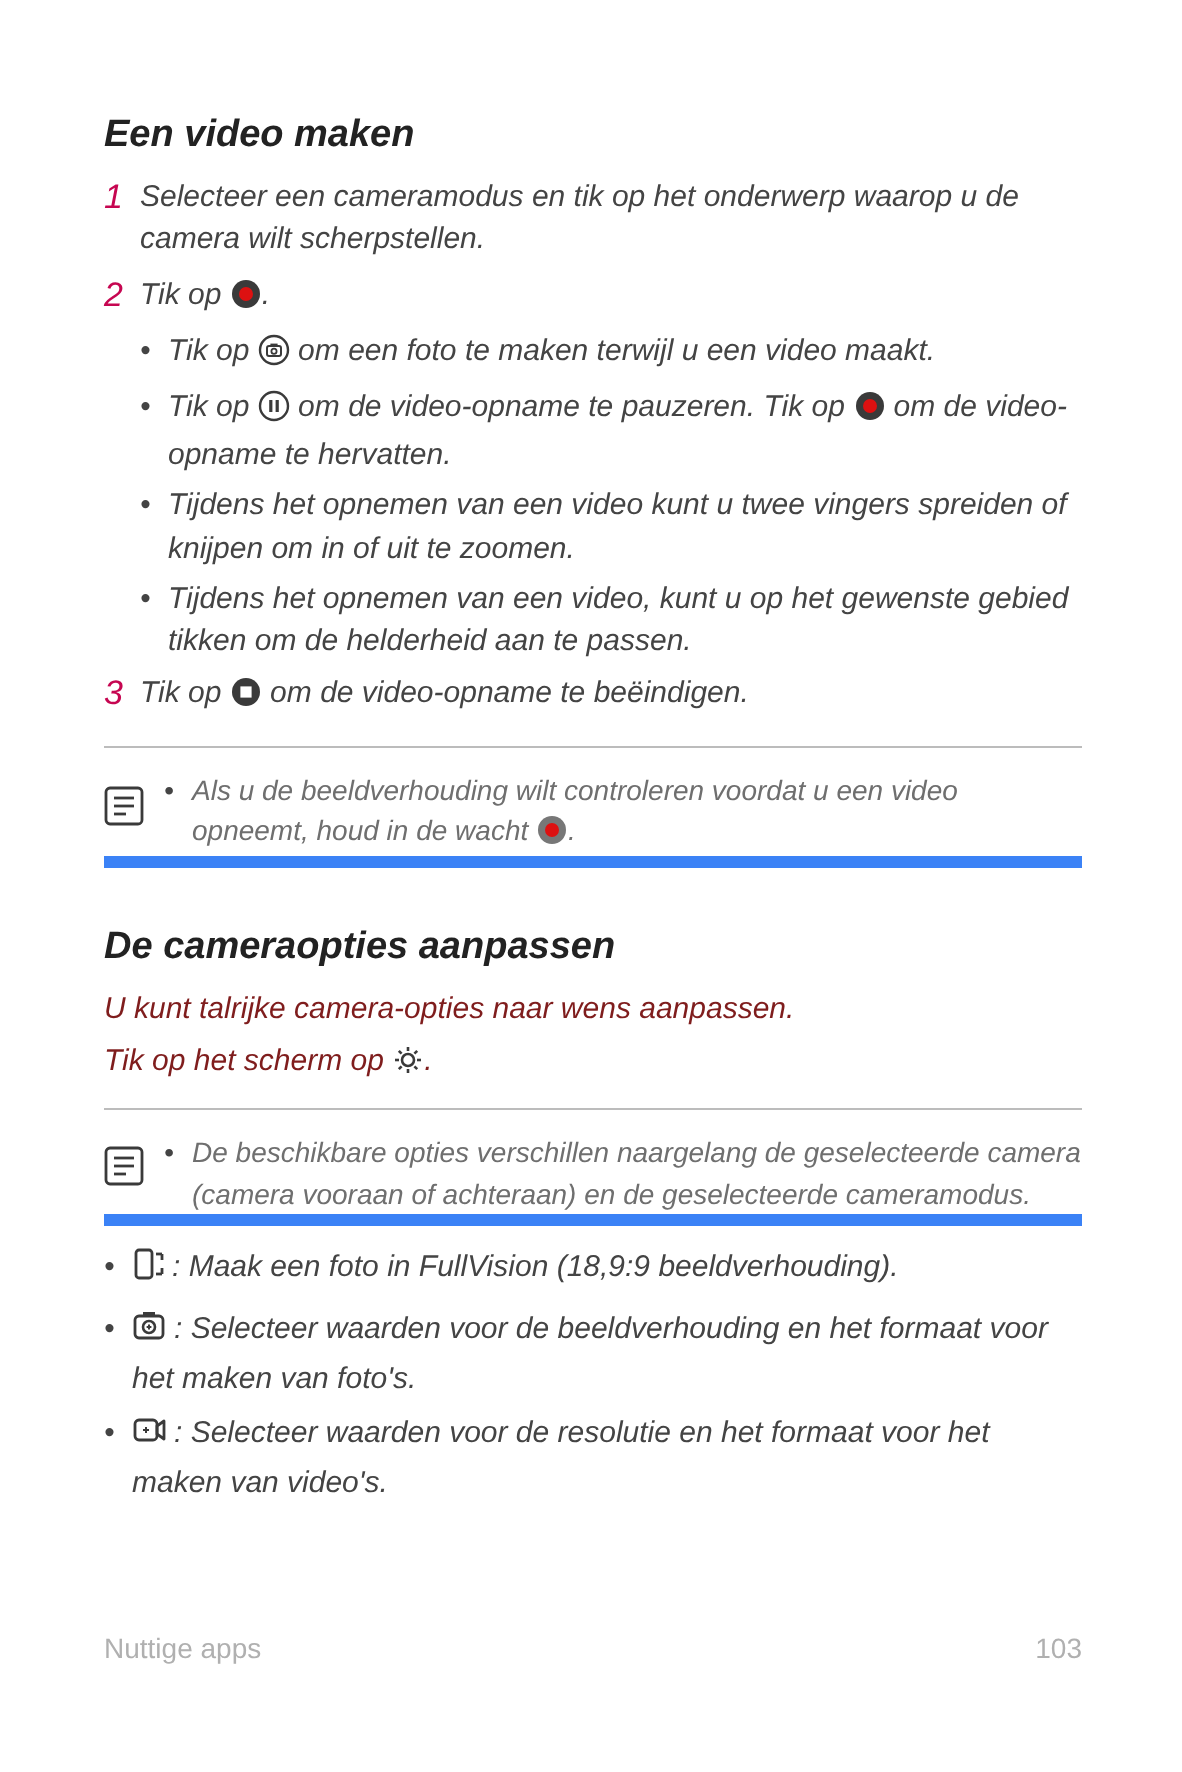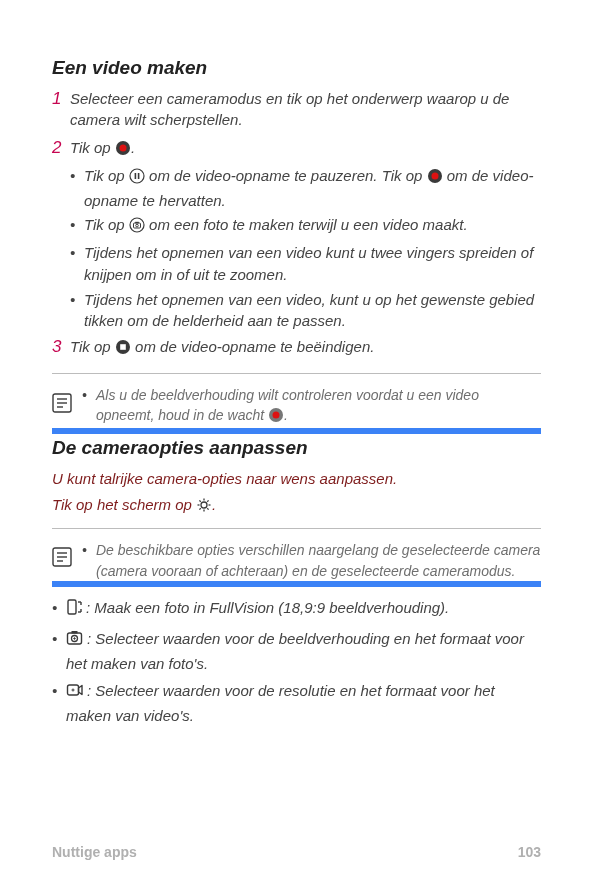--- a/index.html
+++ b/index.html
@@ -17,21 +17,21 @@
   .page {
     padding: 54px 50px 0 52px;
     font-style: italic;
   }
   h2.heading {
     font-size: 19px;
     font-weight: 700;
     color: #222;
     margin: 0 0 6px 0;
   }
-  h2.heading.mt { }
+  h2.heading.mt { margin-top: 26px; }
 
   
   .step { display:flex; align-items:flex-start; margin-top:4px; }
   .step-num {
     flex: 0 0 18px;
     font-size: 17px;
     font-weight: 400;
     color: #c60651;
     line-height: 1.3;
   }
@@ -90,28 +90,28 @@
   }
   .note ul.bullets { margin-top:0; }
   .note ul.bullets > li {
     color:#6f6f6f;
     font-size:14px;
   }
 
   
   .footer {
     position:absolute;
-    bottom: 24px;
+    bottom: 52px;
     left: 52px;
     right: 50px;
     display:flex;
     justify-content:space-between;
     color:#b0b0b0;
     font-size:14px;
-    font-weight:700;
+    font-weight:400;
   }
 
   
   .ic { display:inline-block; vertical-align:-3px; }
 
   p.lead { margin: 4px 0 2px 0; color:#7f1d1d; font-weight:300; }
 </style>
 </head>
 <body>
 
@@ -214,29 +214,29 @@
     <div class="step-num">2</div>
     <div class="step-body">
       <p>
         <span>Tik op </span><span class="ic"><svg width="16" height="16">
               <use href="#i-record"></use>
             </svg></span><span>.</span>
       </p>
       <ul class="bullets">
         <li>
           <span>Tik op </span><span class="ic"><svg width="16" height="16">
+                <use href="#i-capture"></use>
+              </svg></span><span> om een foto te maken terwijl u een video maakt.</span>
+        </li>
+        <li>
+          <span>Tik op </span><span class="ic"><svg width="16" height="16">
                 <use href="#i-pause"></use>
               </svg></span><span> om de video-opname te pauzeren. Tik op </span><span class="ic"><svg width="16" height="16">
                 <use href="#i-record"></use>
               </svg></span><span> om de video-opname te hervatten.</span>
-        </li>
-        <li>
-          <span>Tik op </span><span class="ic"><svg width="16" height="16">
-                <use href="#i-capture"></use>
-              </svg></span><span> om een foto te maken terwijl u een video maakt.</span>
         </li>
         <li>Tijdens het opnemen van een video kunt u twee vingers spreiden of knijpen om in of uit te zoomen.</li>
         <li>Tijdens het opnemen van een video, kunt u op het gewenste gebied tikken om de helderheid aan te passen.</li>
       </ul>
     </div>
   </div>
 
   <div class="step">
     <div class="step-num">3</div>
     <div class="step-body">

